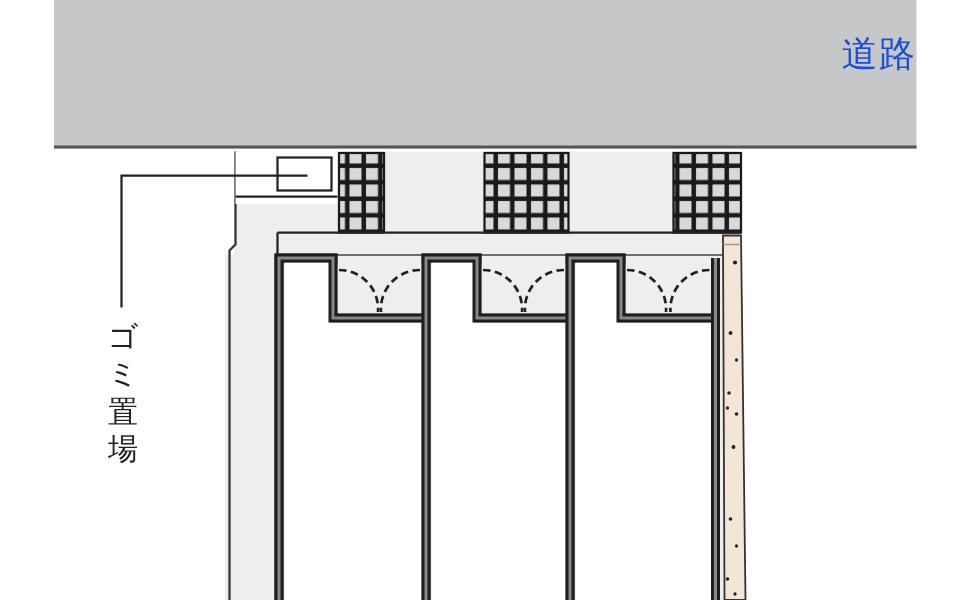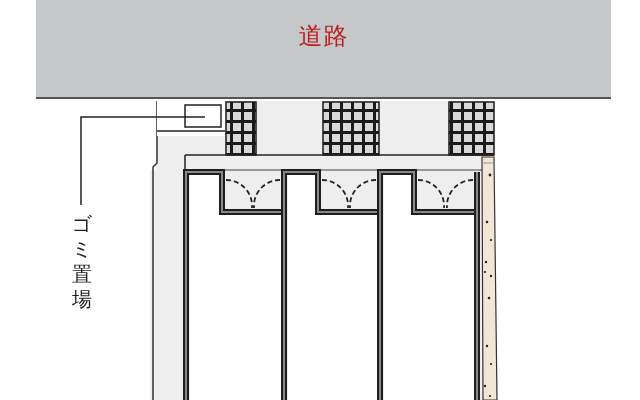--- a/index.html
+++ b/index.html
@@ -22,23 +22,23 @@
       height: 99px;
       background: #c6c7c9;
       border-bottom: 2px solid #555555;
       box-sizing: border-box;
     }
     .road-label {
       position: absolute;
       left: 0;
       right: 0;
       top: 20px;
-      text-align: center;
+      text-align: right;
       font-size: 24px;
-      color: #b91c1c;
+      color: #1d4ed8;
       letter-spacing: 1px;
     }
     .gomi-label {
       position: absolute;
       left: 70px;
       top: 212px;
       width: 24px;
       font-size: 20px;
       line-height: 25px;
       color: #222222;

